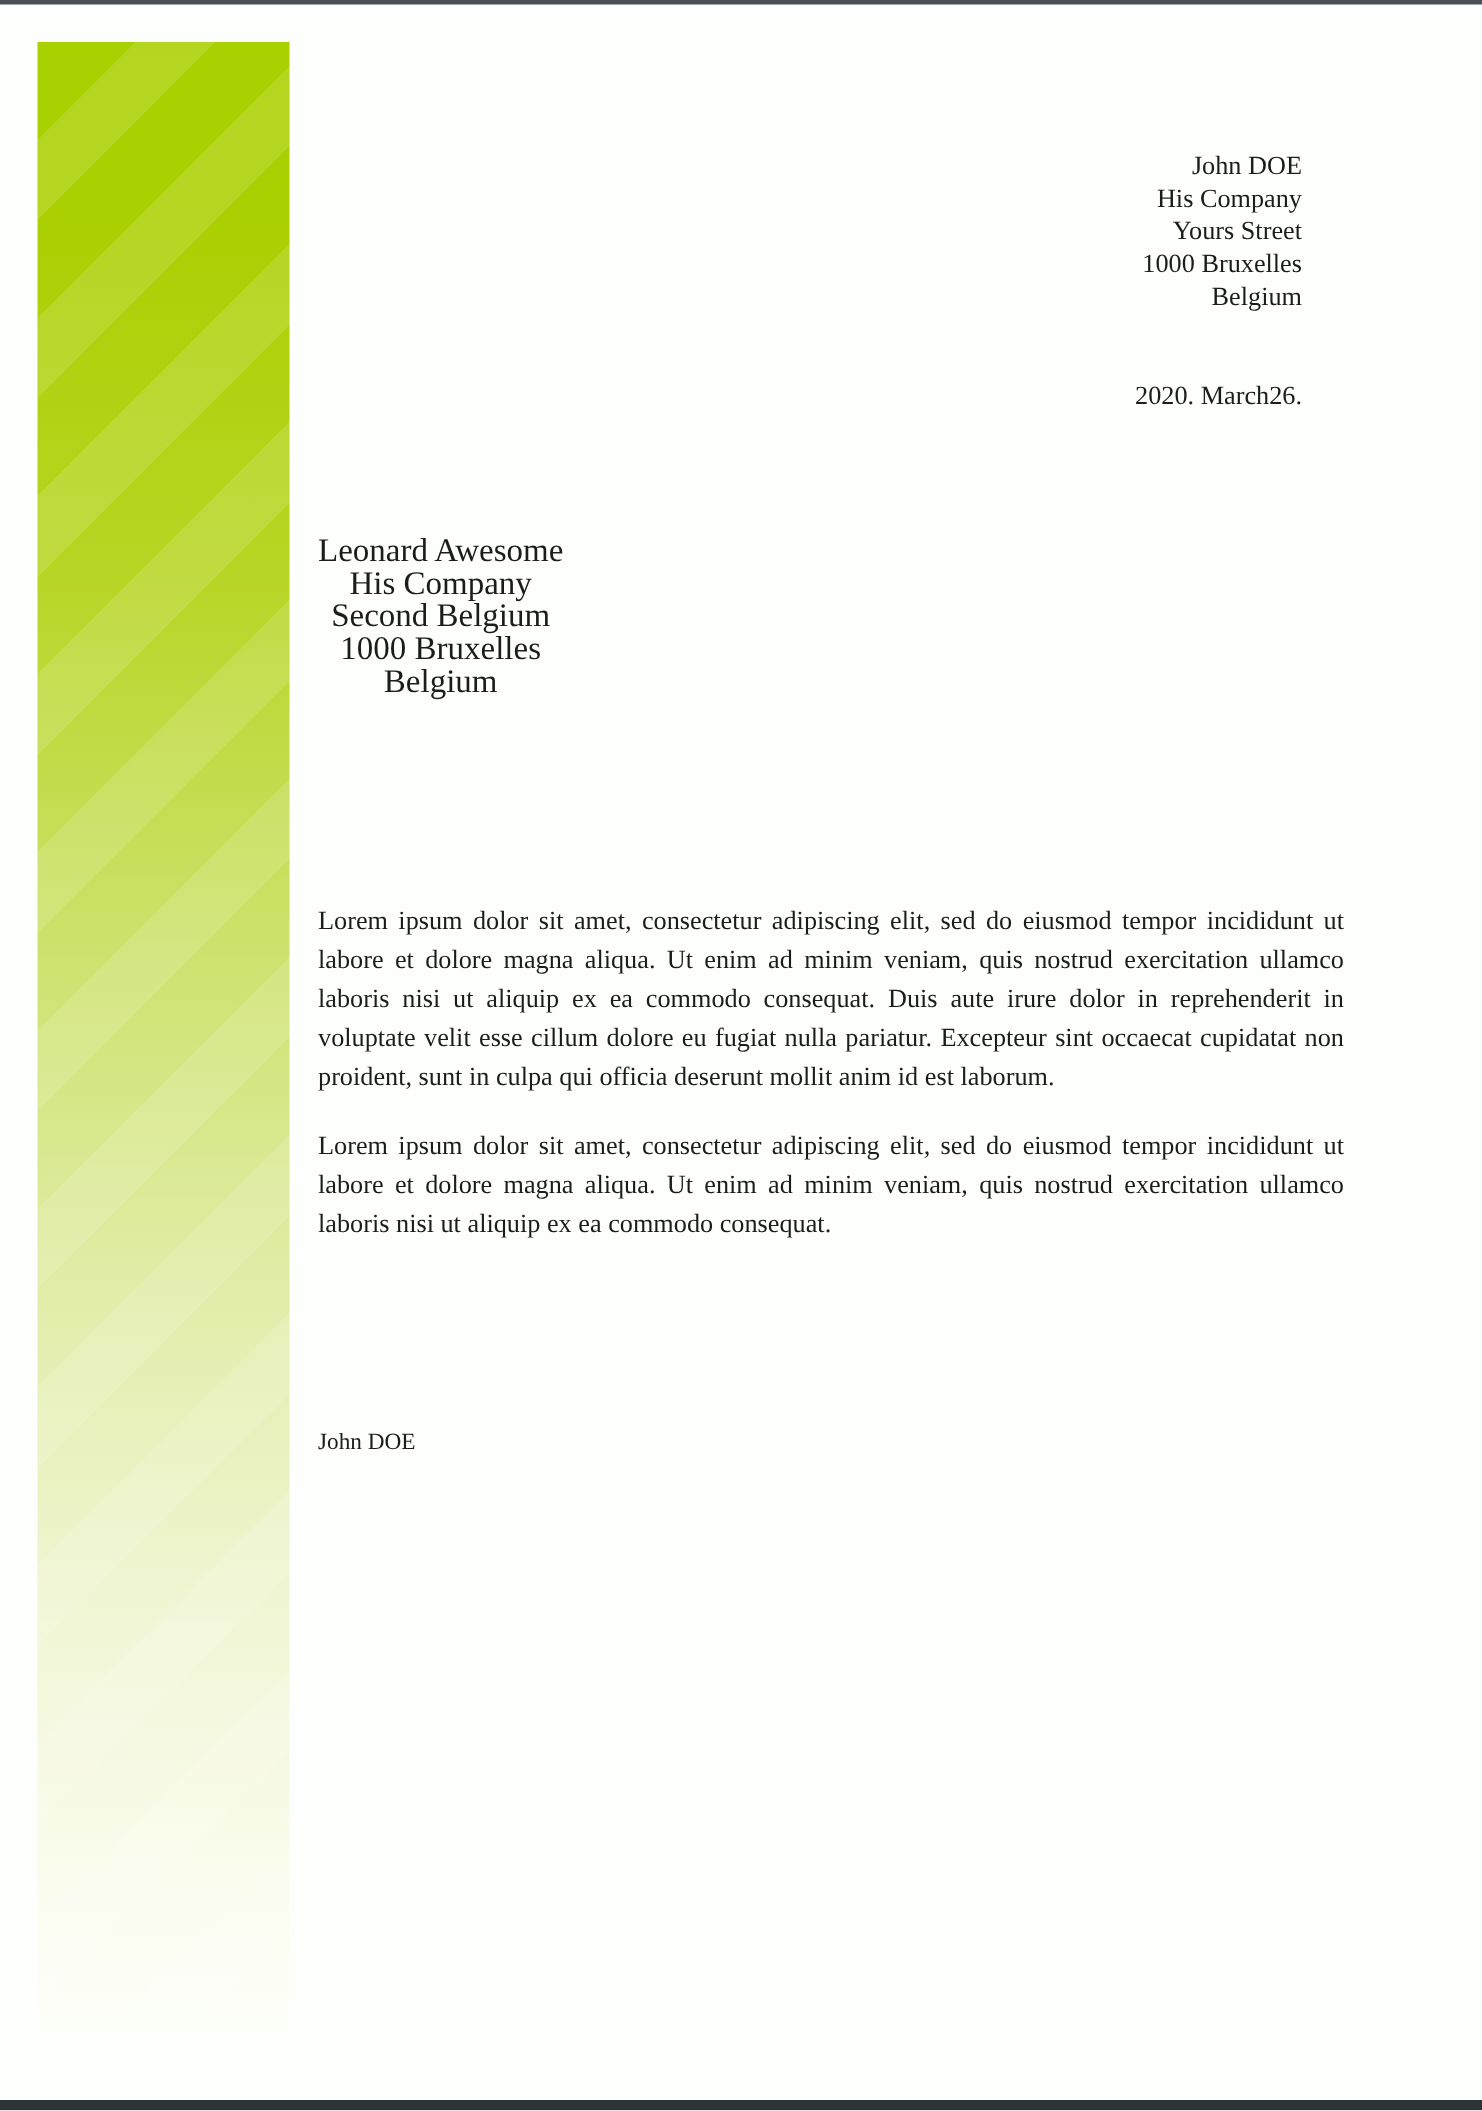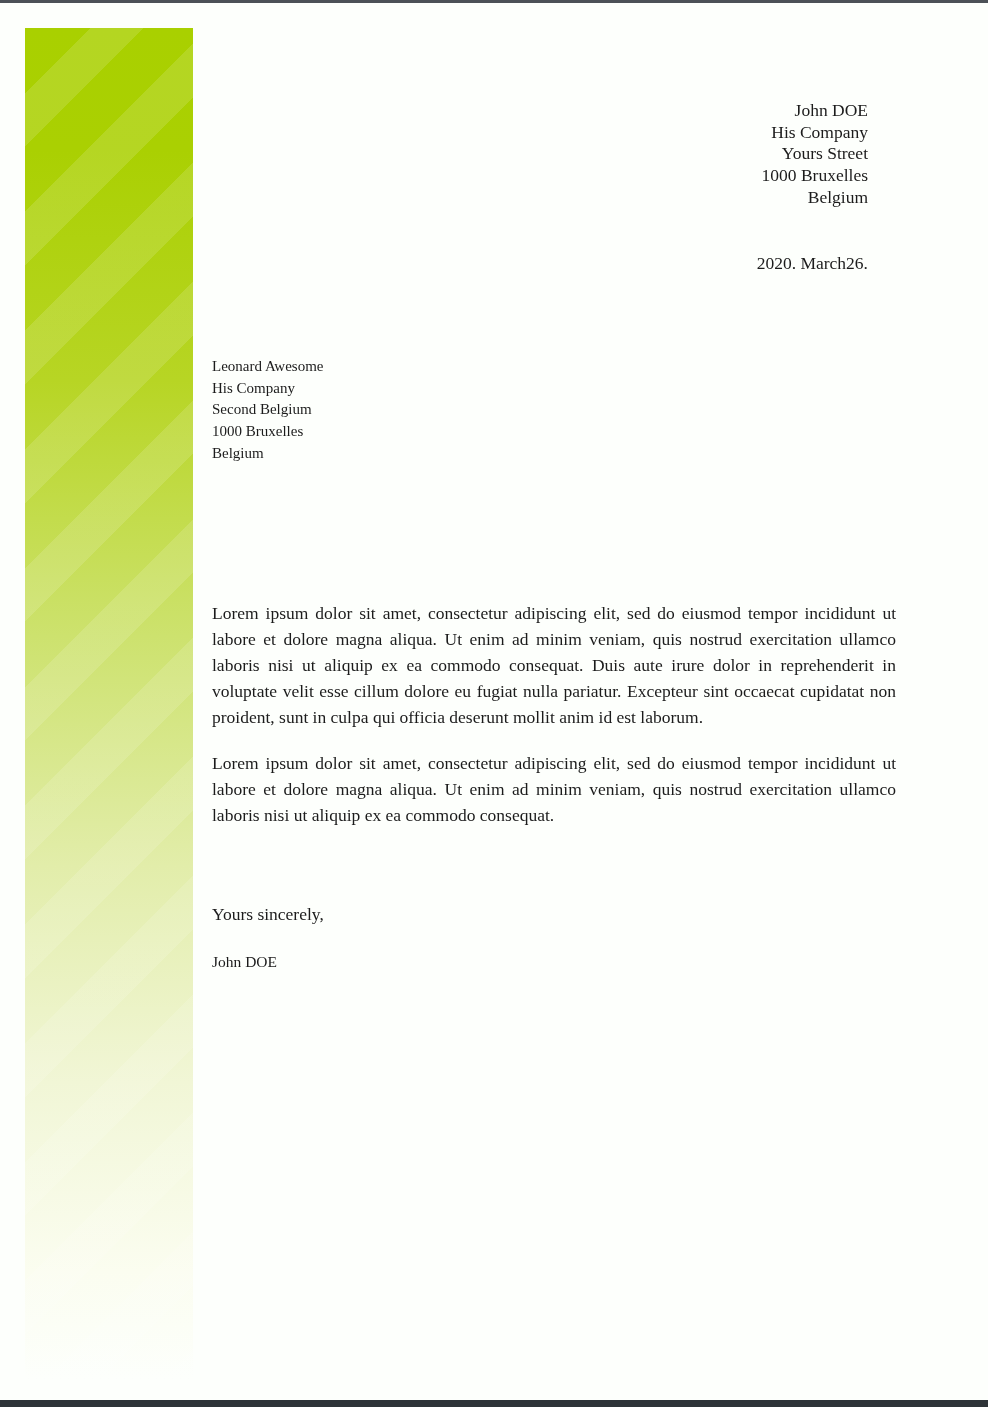--- a/index.html
+++ b/index.html
@@ -65,22 +65,22 @@
     top: 253px;
     right: 120px;
     text-align: left;
     font-size: 17.5px;
     line-height: 21.7px;
   }
   .recipient-block {
     position: absolute;
     left: 212px;
     top: 356px;
-    text-align: left;
-    font-size: 15px;
+    text-align: center;
+    font-size: 22px;
     line-height: 21.7px;
   }
   .salutation {
     position: absolute;
     left: 212px;
     top: 556px;
     width: 684px;
     font-size: 17.5px;
     line-height: 26px;
   }
@@ -141,17 +141,16 @@
     <div>His Company</div>
     <div>Second Belgium</div>
     <div>1000 Bruxelles</div>
     <div>Belgium</div>
   </div>
 
 
   <div class="para para-1">Lorem ipsum dolor sit amet, consectetur adipiscing elit, sed do eiusmod tempor incididunt ut labore et dolore magna aliqua. Ut enim ad minim veniam, quis nostrud exercitation ullamco laboris nisi ut aliquip ex ea commodo consequat. Duis aute irure dolor in reprehenderit in voluptate velit esse cillum dolore eu fugiat nulla pariatur. Excepteur sint occaecat cupidatat non proident, sunt in culpa qui officia deserunt mollit anim id est laborum.</div>
   <div class="para para-2">Lorem ipsum dolor sit amet, consectetur adipiscing elit, sed do eiusmod tempor incididunt ut labore et dolore magna aliqua. Ut enim ad minim veniam, quis nostrud exercitation ullamco laboris nisi ut aliquip ex ea commodo consequat.</div>
 
-  <div class="valediction">Yours sincerely,</div>
   <div class="signature">John DOE</div>
 
   <div class="bottom-border"></div>
 </div>
 
 </body></html>

